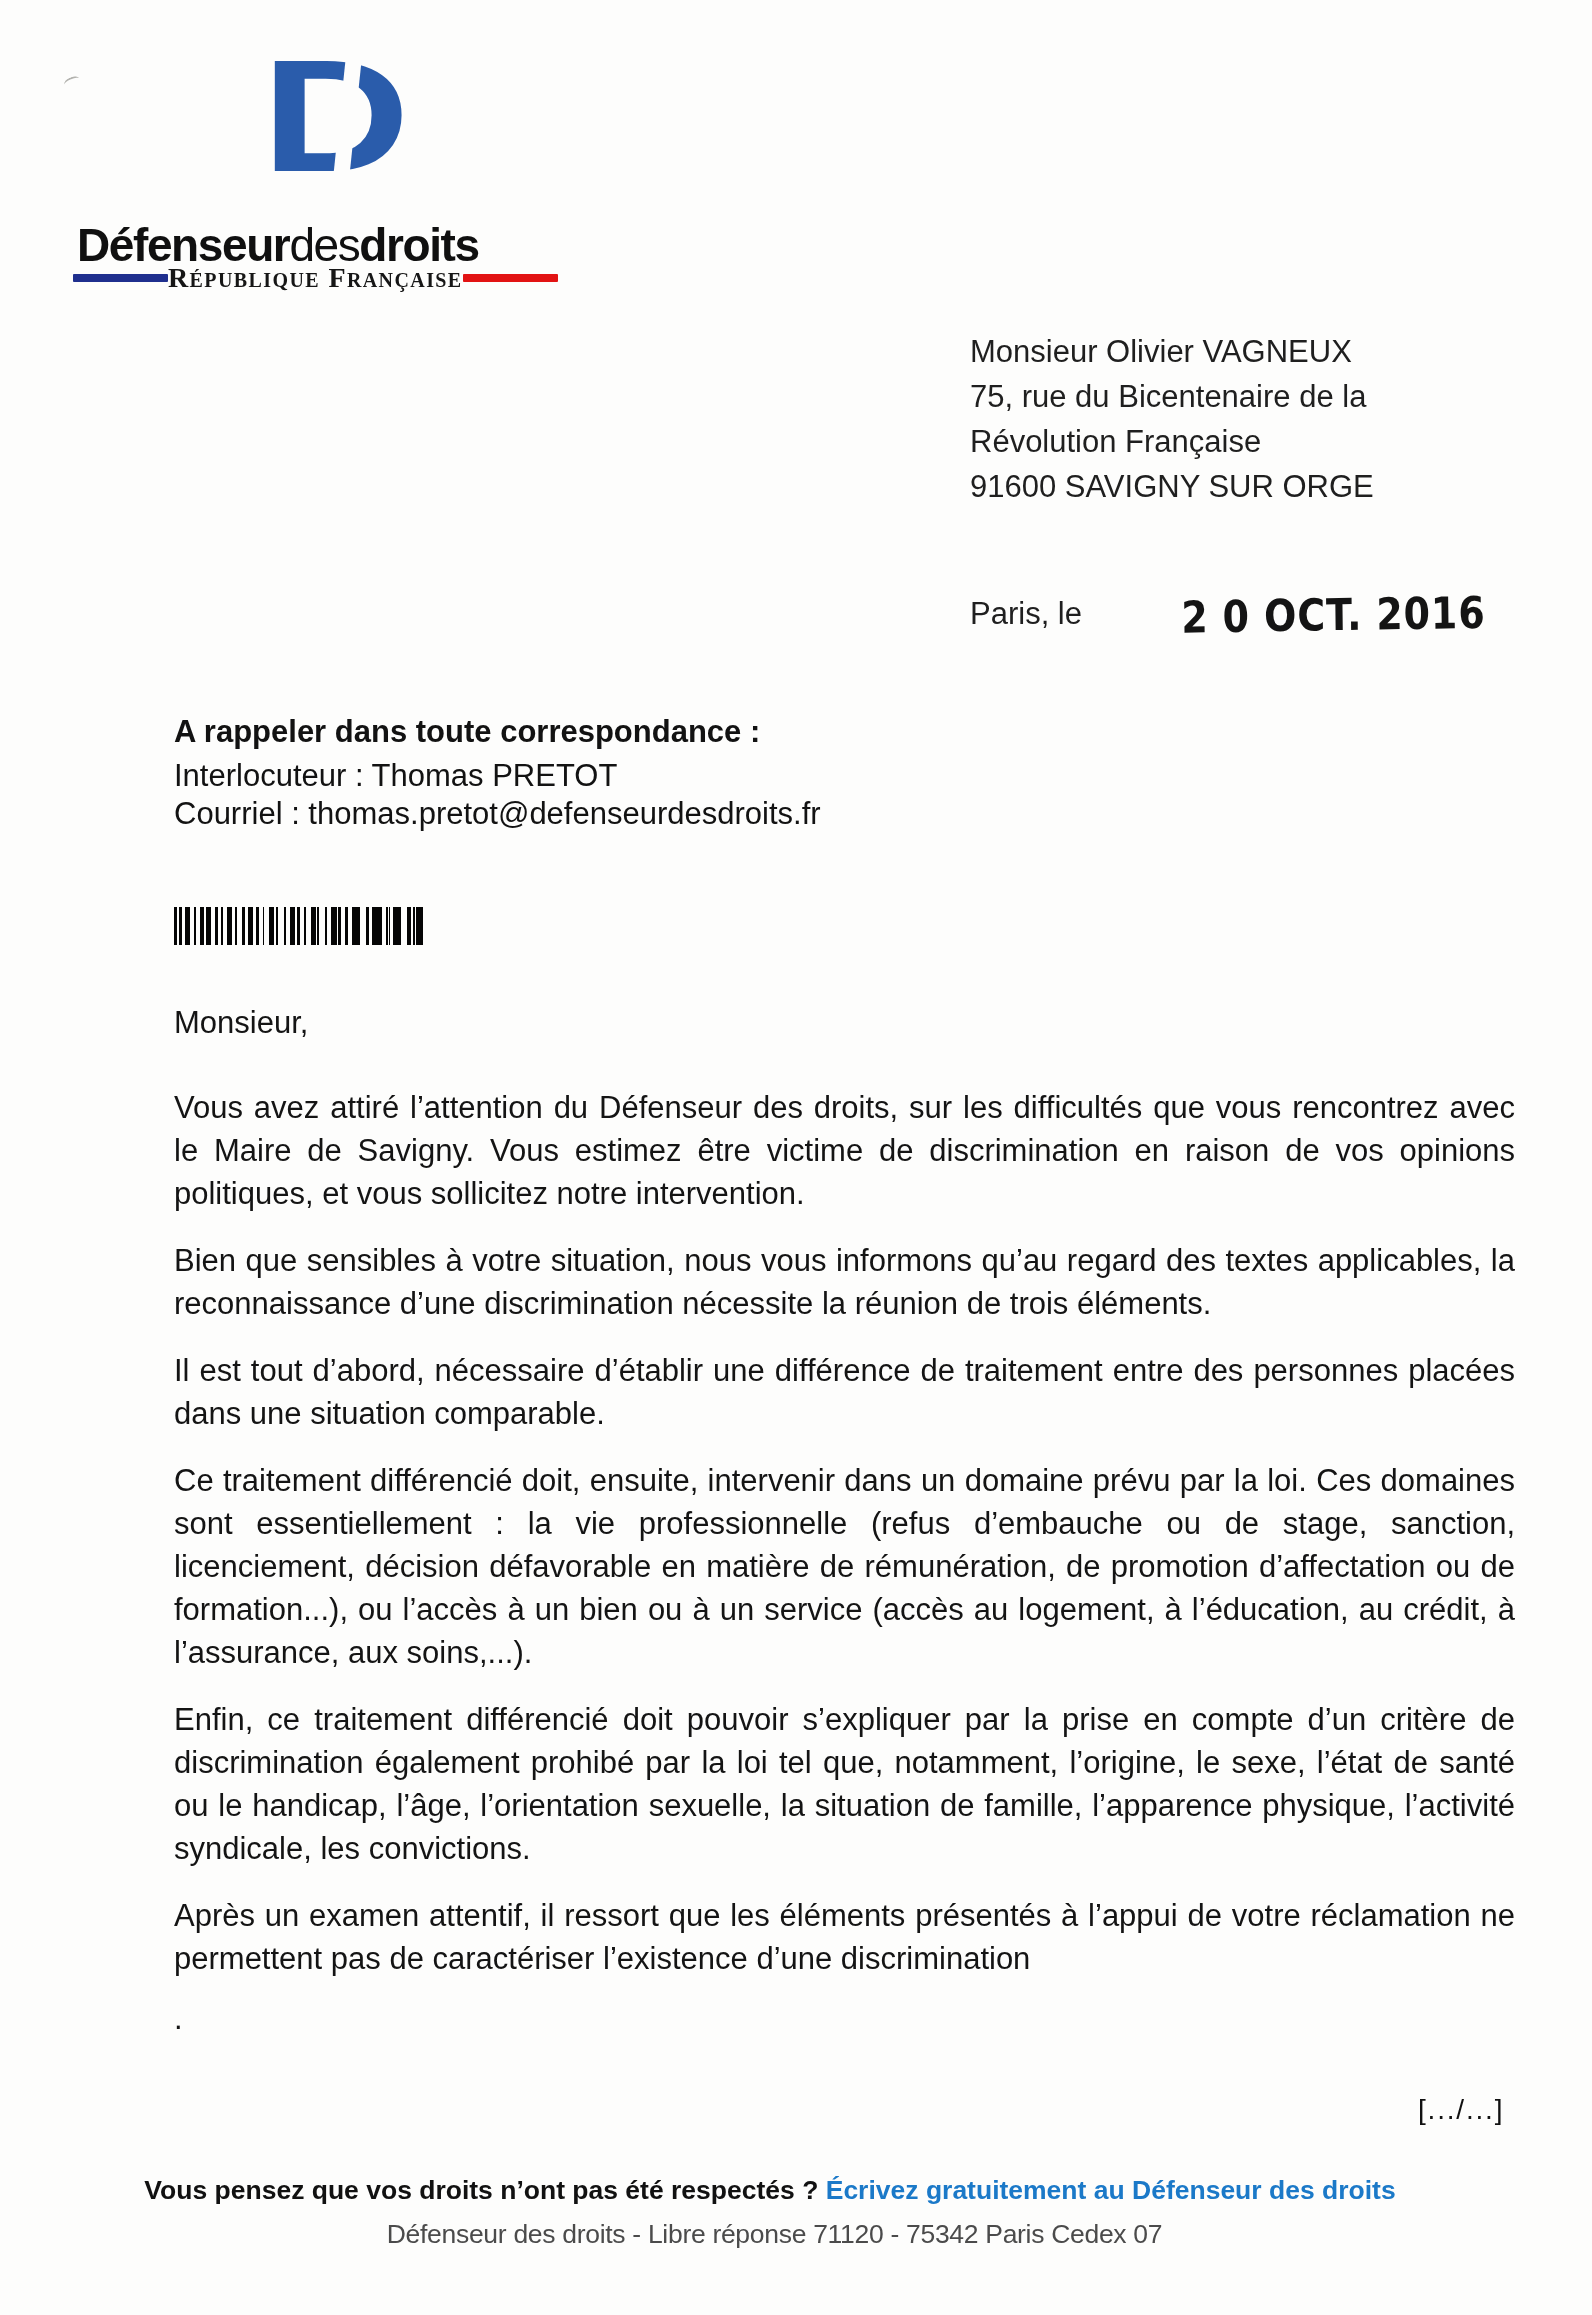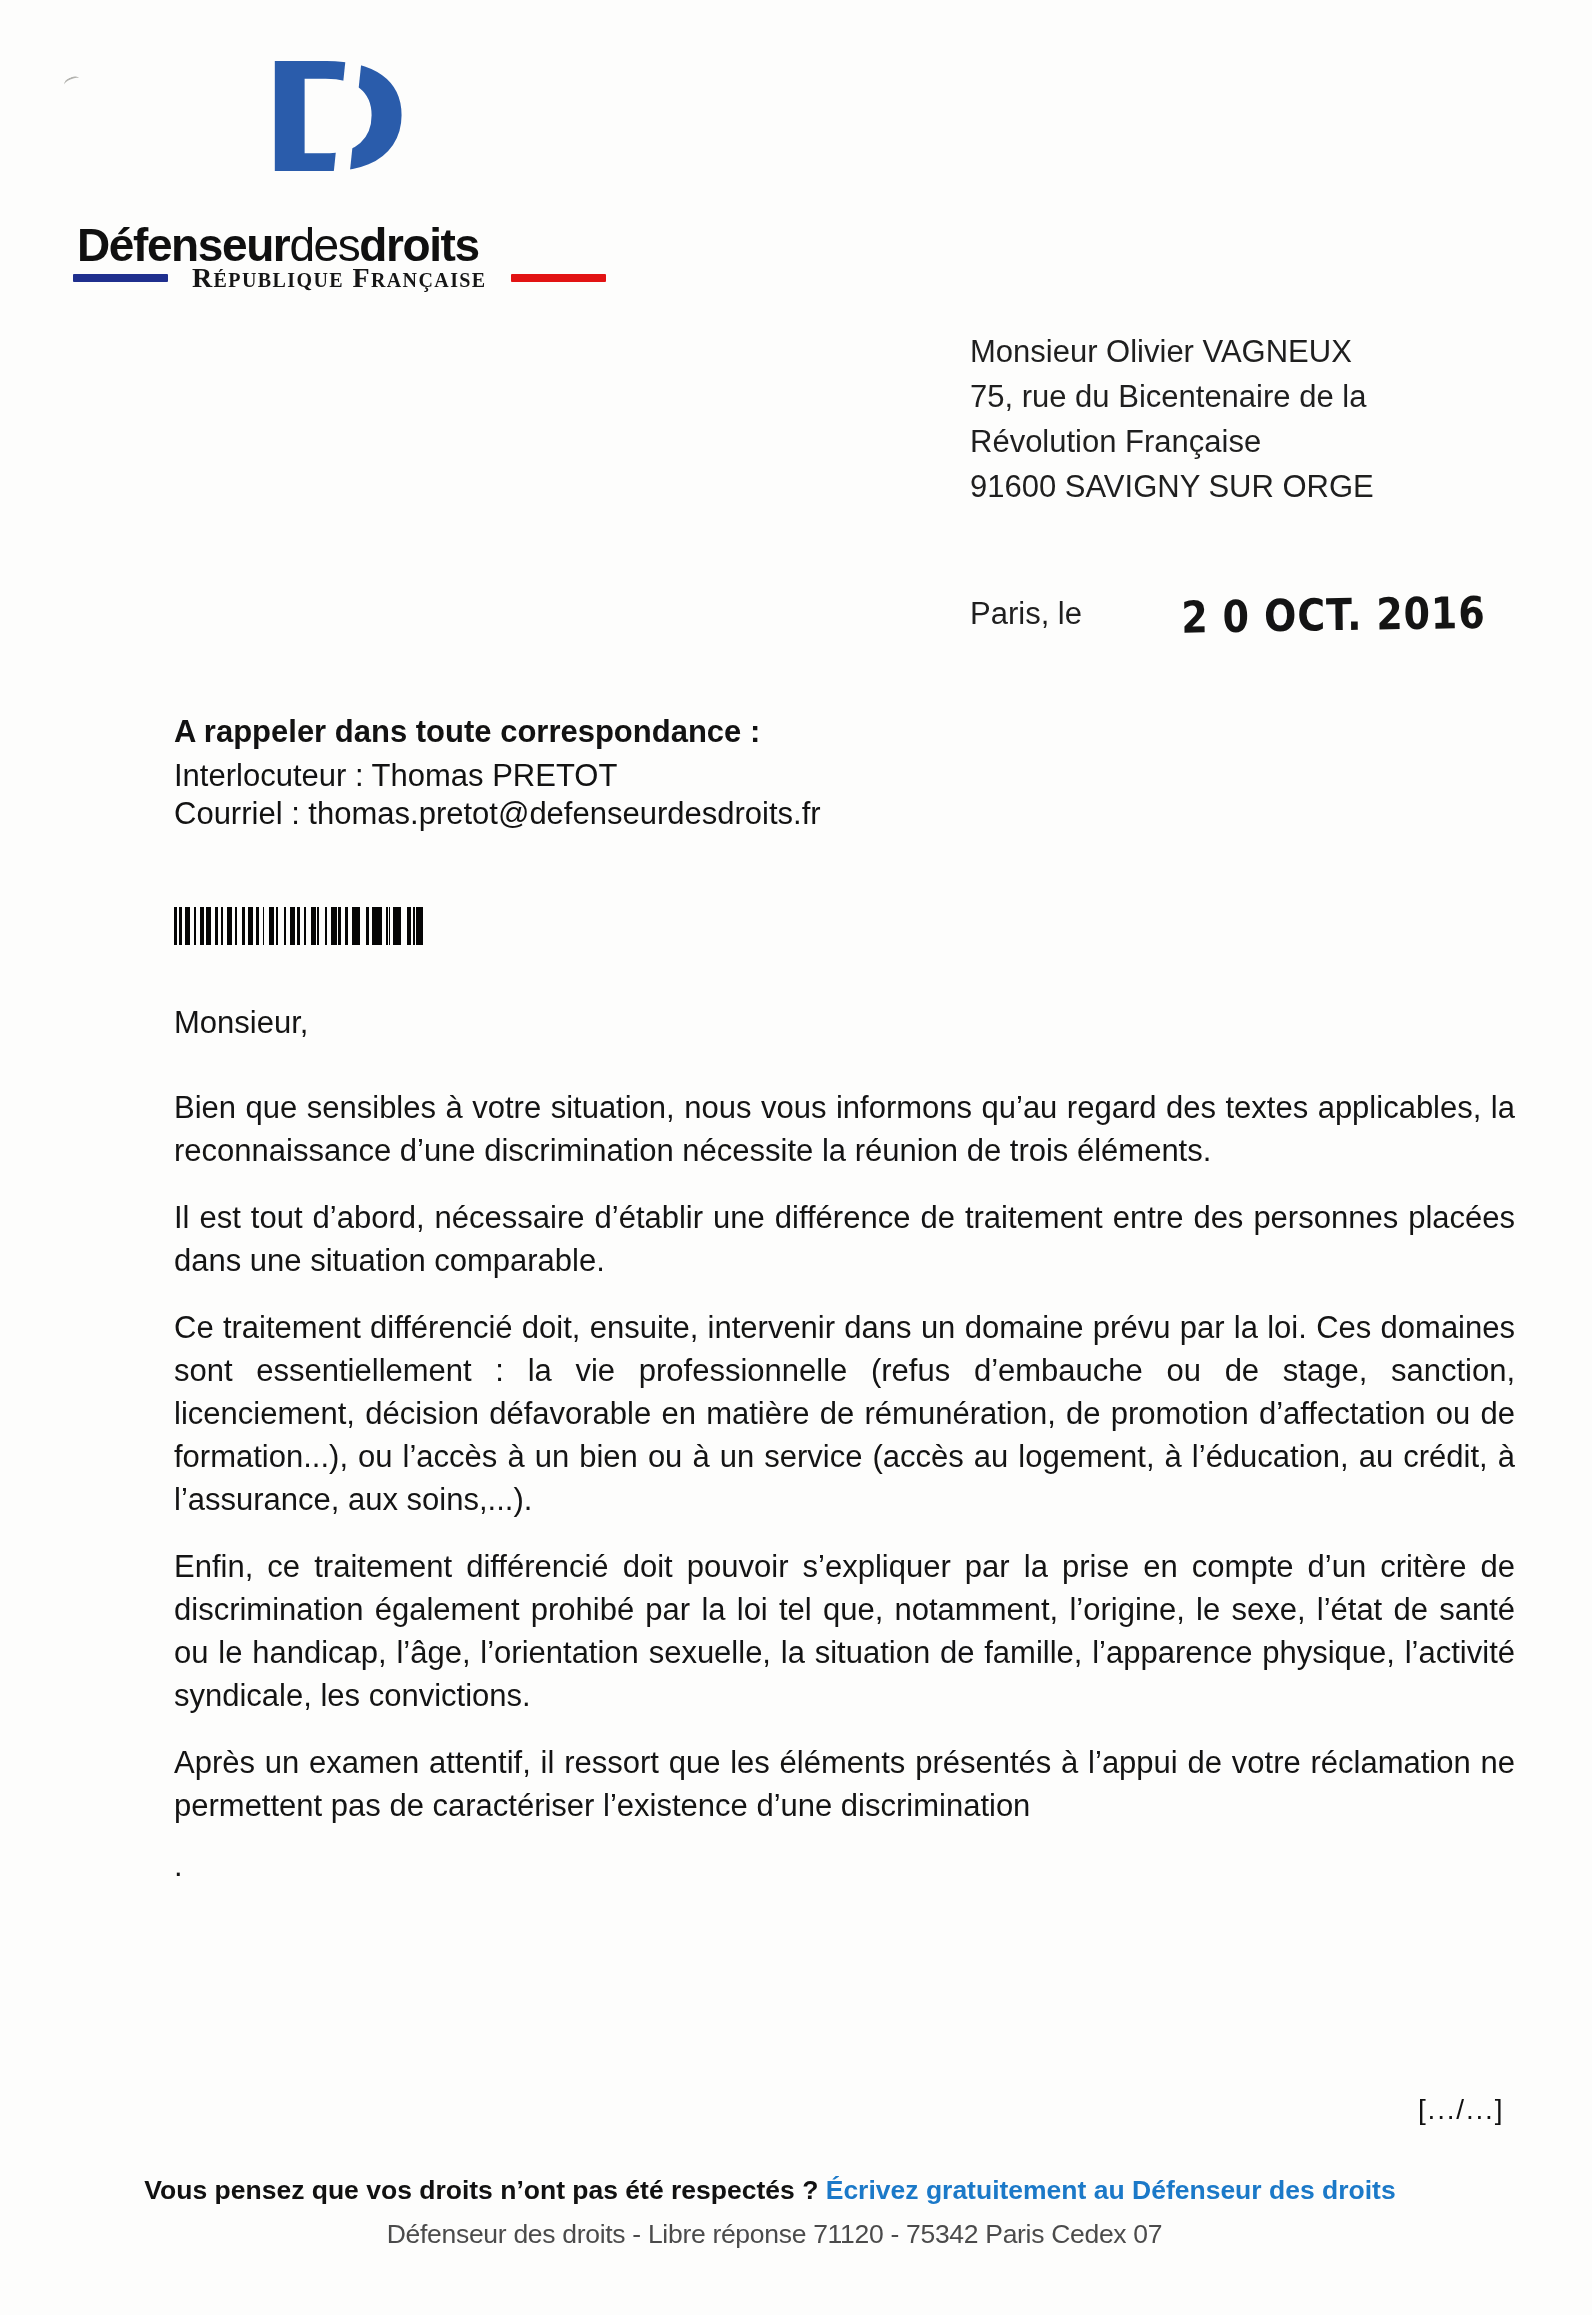--- a/index.html
+++ b/index.html
@@ -12,21 +12,21 @@
     border-top:2.7px solid #9a9a94;border-radius:50%;transform:rotate(-22deg);opacity:.75;}
   
   .logo-d{position:absolute;left:261px;top:37px;width:210px;height:160px;}
   .logo-d-glyph{display:inline-block;font-size:159px;line-height:1;font-weight:700;color:#2a5cab;
     transform:scaleX(1.3);transform-origin:left top;}
   .logo-d-cut{position:absolute;left:77px;top:22px;width:15.5px;height:146px;background:#fdfdfc;transform:rotate(6deg);}
   .logo-wordmark{position:absolute;left:77px;top:195px;font-size:46px;line-height:1.15;
     letter-spacing:-1.4px;color:#101010;white-space:nowrap;margin-top:24px;}
   .w-bold{font-weight:700;}
   .w-light{font-weight:400;}
-  .rf-row{position:absolute;left:73px;top:264px;display:flex;align-items:center;gap:24px;white-space:nowrap;}
+  .rf-row{position:absolute;left:73px;top:264px;display:flex;align-items:center;gap:0;white-space:nowrap;}
   .rf-bar{width:95px;height:8.2px;border-radius:0.9px;}
   .rf-bar.blue{background:#1f2f8e;}
   .rf-bar.red{background:#e21313;}
   .rf-text{font-family:"Liberation Serif",serif;font-variant:small-caps;font-weight:700;
     font-size:28px;letter-spacing:1.4px;color:#161616;line-height:1;}
   
   .recipient{position:absolute;left:970px;top:329px;font-size:31px;line-height:45px;color:#1f1f1f;}
   
   .dateline-place{position:absolute;left:970px;top:596px;font-size:31px;color:#1f1f1f;}
   .date-stamp{position:absolute;left:1181px;top:592px;font-size:40px;font-weight:700;letter-spacing:0.9px;
@@ -90,20 +90,21 @@
     <div class="ref-heading">A rappeler dans toute correspondance :</div>
     <div class="ref-contact">Interlocuteur : Thomas PRETOT</div>
     <div class="ref-email">Courriel : thomas.pretot@defenseurdesdroits.fr</div>
   </div>
 
   <div class="barcode"></div>
 
   <div class="salutation">Monsieur,</div>
 
   <div class="letter-body">
+    <p>Vous avez attiré l’attention du Défenseur des droits, sur les difficultés que vous rencontrez avec le Maire de Savigny. Vous estimez être victime de discrimination en raison de vos opinions politiques, et vous sollicitez notre intervention.</p>
     <p>Bien que sensibles à votre situation, nous vous informons qu’au regard des textes applicables, la reconnaissance d’une discrimination nécessite la réunion de trois éléments.</p>
     <p>Il est tout d’abord, nécessaire d’établir une différence de traitement entre des personnes placées dans une situation comparable.</p>
     <p>Ce traitement différencié doit, ensuite, intervenir dans un domaine prévu par la loi. Ces domaines sont essentiellement : la vie professionnelle (refus d’embauche ou de stage, sanction, licenciement, décision défavorable en matière de rémunération, de promotion d’affectation ou de formation...), ou l’accès à un bien ou à un service (accès au logement, à l’éducation, au crédit, à l’assurance, aux soins,...).</p>
     <p>Enfin, ce traitement différencié doit pouvoir s’expliquer par la prise en compte d’un critère de discrimination également prohibé par la loi tel que, notamment, l’origine, le sexe, l’état de santé ou le handicap, l’âge, l’orientation sexuelle, la situation de famille, l’apparence physique, l’activité syndicale, les convictions.</p>
     <p>Après un examen attentif, il ressort que les éléments présentés à l’appui de votre réclamation ne permettent pas de caractériser l’existence d’une discrimination</p>
     <div class="orphan-period">.</div>
   </div>
 
   <div class="continuation">[.../...]</div>
 

